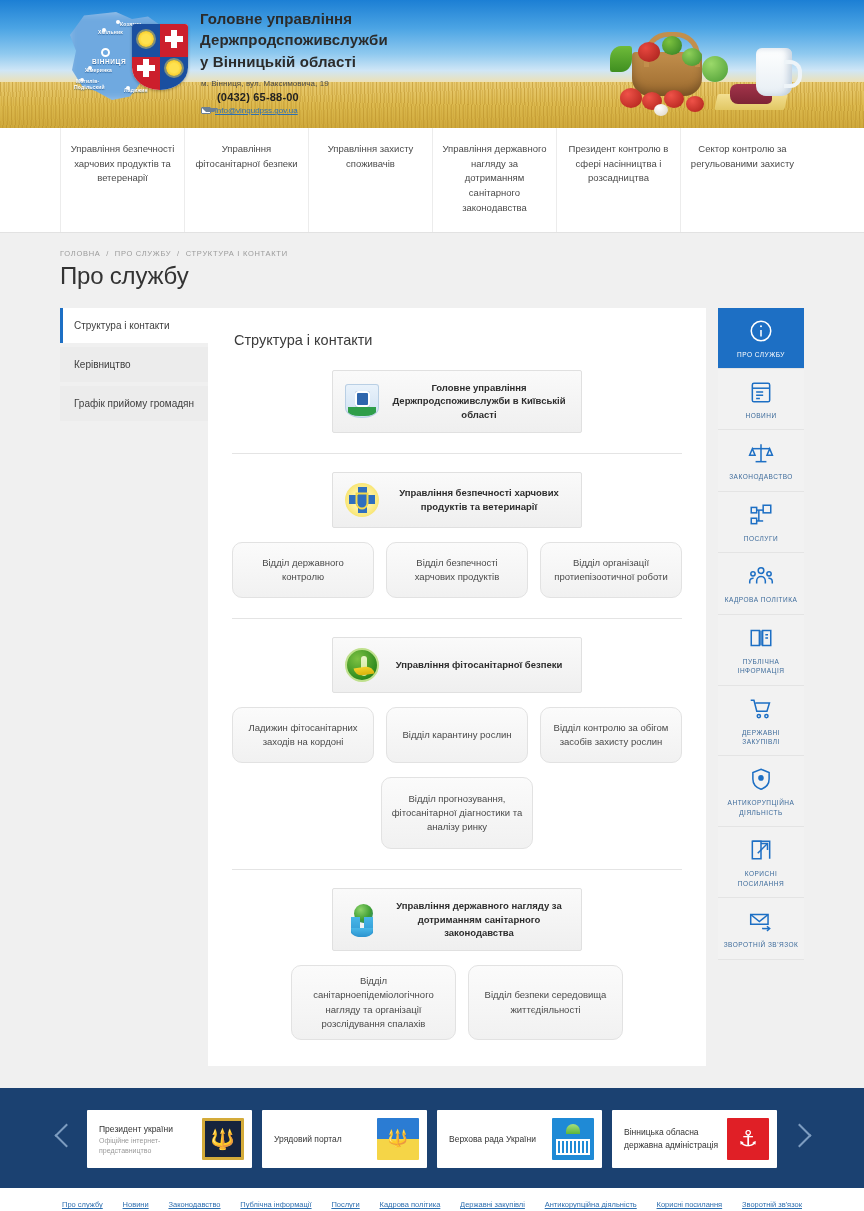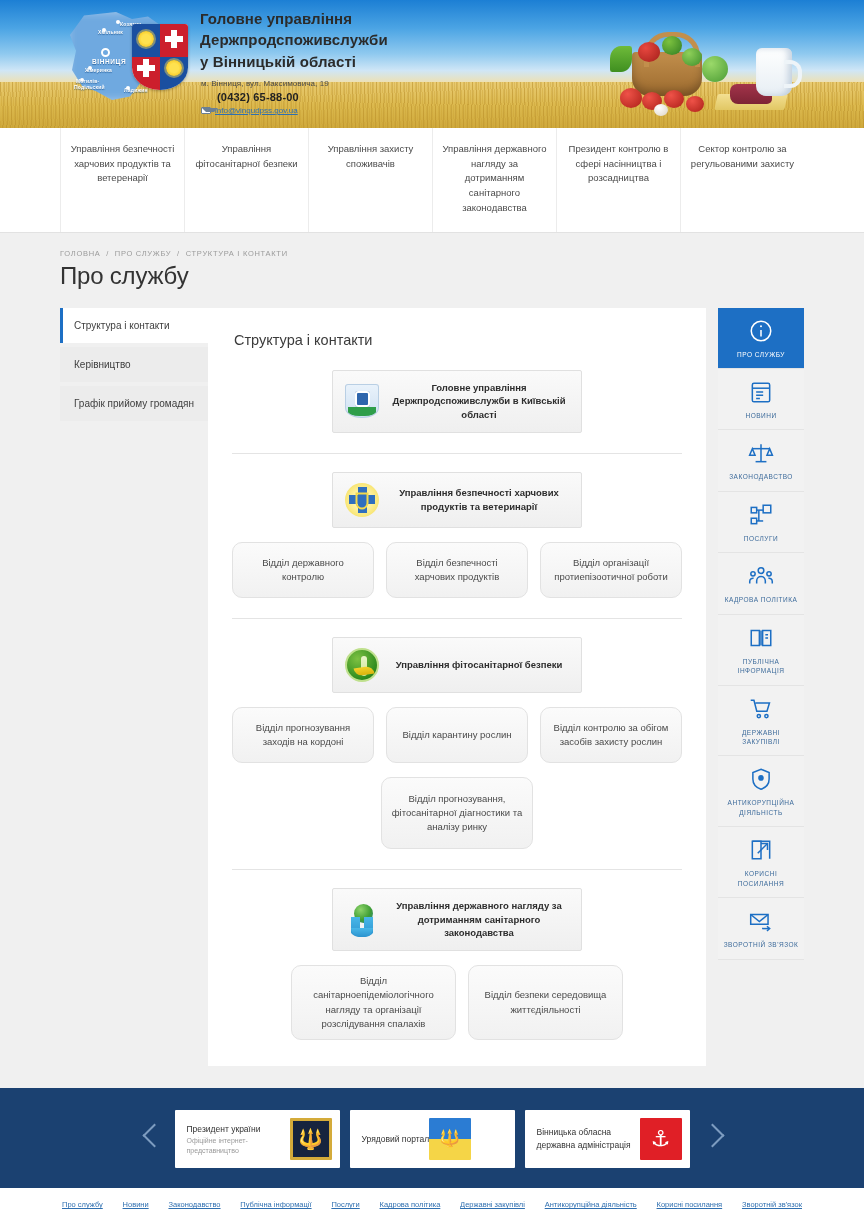--- a/index.html
+++ b/index.html
@@ -300,21 +300,21 @@
     content: ""; position: absolute; left: 7px; top: 12px; width: 15px; height: 15px;
     border-left: 2px solid #7d9cc0; border-bottom: 2px solid #7d9cc0;
     transform: rotate(45deg);
   }
   .arrow.right::before {
     border-left: none; border-bottom: 2px solid #7d9cc0; border-right: 2px solid #7d9cc0;
     transform: rotate(-45deg); left: 4px;
   }
   .pcard {
     width: 165px; height: 58px; background: #fff; border-radius: 1px;
-    display: flex; align-items: center; 
+    display: flex; align-items: center; justify-content: space-between;
     padding: 8px 8px 8px 12px; cursor: pointer;
   }
   .pcard-txt { font-size: 8.5px; color: #333; line-height: 1.5; }
   .pcard-sub { font-size: 7px; color: #9a9a9a; line-height: 1.4; margin-top: 1px; }
   .pcard-logo { width: 42px; height: 42px; flex: none; border-radius: 1px; position: relative; overflow: hidden; }
 
   .logo-pres { background: #16243e; border: 3px solid #d4ab3a; }
   .logo-pres::after {
     content: "🔱"; position: absolute; left: 50%; top: 50%; transform: translate(-50%,-52%);
     font-size: 20px; color: #f0c33c; line-height: 1;
@@ -475,21 +475,21 @@
             <div class="dept">Відділ організації протиепізоотичної роботи</div>
           </div>
 
           <div class="div-line"></div>
 
           <div class="org-head">
             <div class="oh-ico ico-phyto"></div>
             <div class="oh-txt">Управління фітосанітарної безпеки</div>
           </div>
           <div class="dept-row">
-            <div class="dept">Відділ прогнозування заходів на кордоні</div>
+            <div class="dept">Ладижин фітосанітарних заходів на кордоні</div>
             <div class="dept">Відділ карантину рослин</div>
             <div class="dept">Відділ контролю за обігом засобів захисту рослин</div>
           </div>
           <div class="dept-row centered">
             <div class="dept fixed" style="min-height:72px">Відділ прогнозування, фітосанітарної діагностики та аналізу ринку</div>
           </div>
 
           <div class="div-line"></div>
 
           <div class="org-head">
@@ -646,20 +646,29 @@
       <div class="pcard-logo logo-pres"></div>
     </div>
 
     <div class="pcard">
       <div class="pcard-txt">
         <div>Урядовий портал</div>
       </div>
       <div class="pcard-logo logo-gov"></div>
     </div>
 
+    <div class="pcard">
+      <div class="pcard-txt">
+        <div>Верхова рада України</div>
+      </div>
+      <div class="pcard-logo logo-rada">
+        <span class="dome"></span>
+          <span class="cols2"></span>
+      </div>
+    </div>
 
     <div class="pcard">
       <div class="pcard-txt">
         <div>Вінницька обласна державна адміністрація</div>
       </div>
       <div class="pcard-logo logo-vinn"></div>
     </div>
 
     <div class="arrow right"></div>
   </div>

